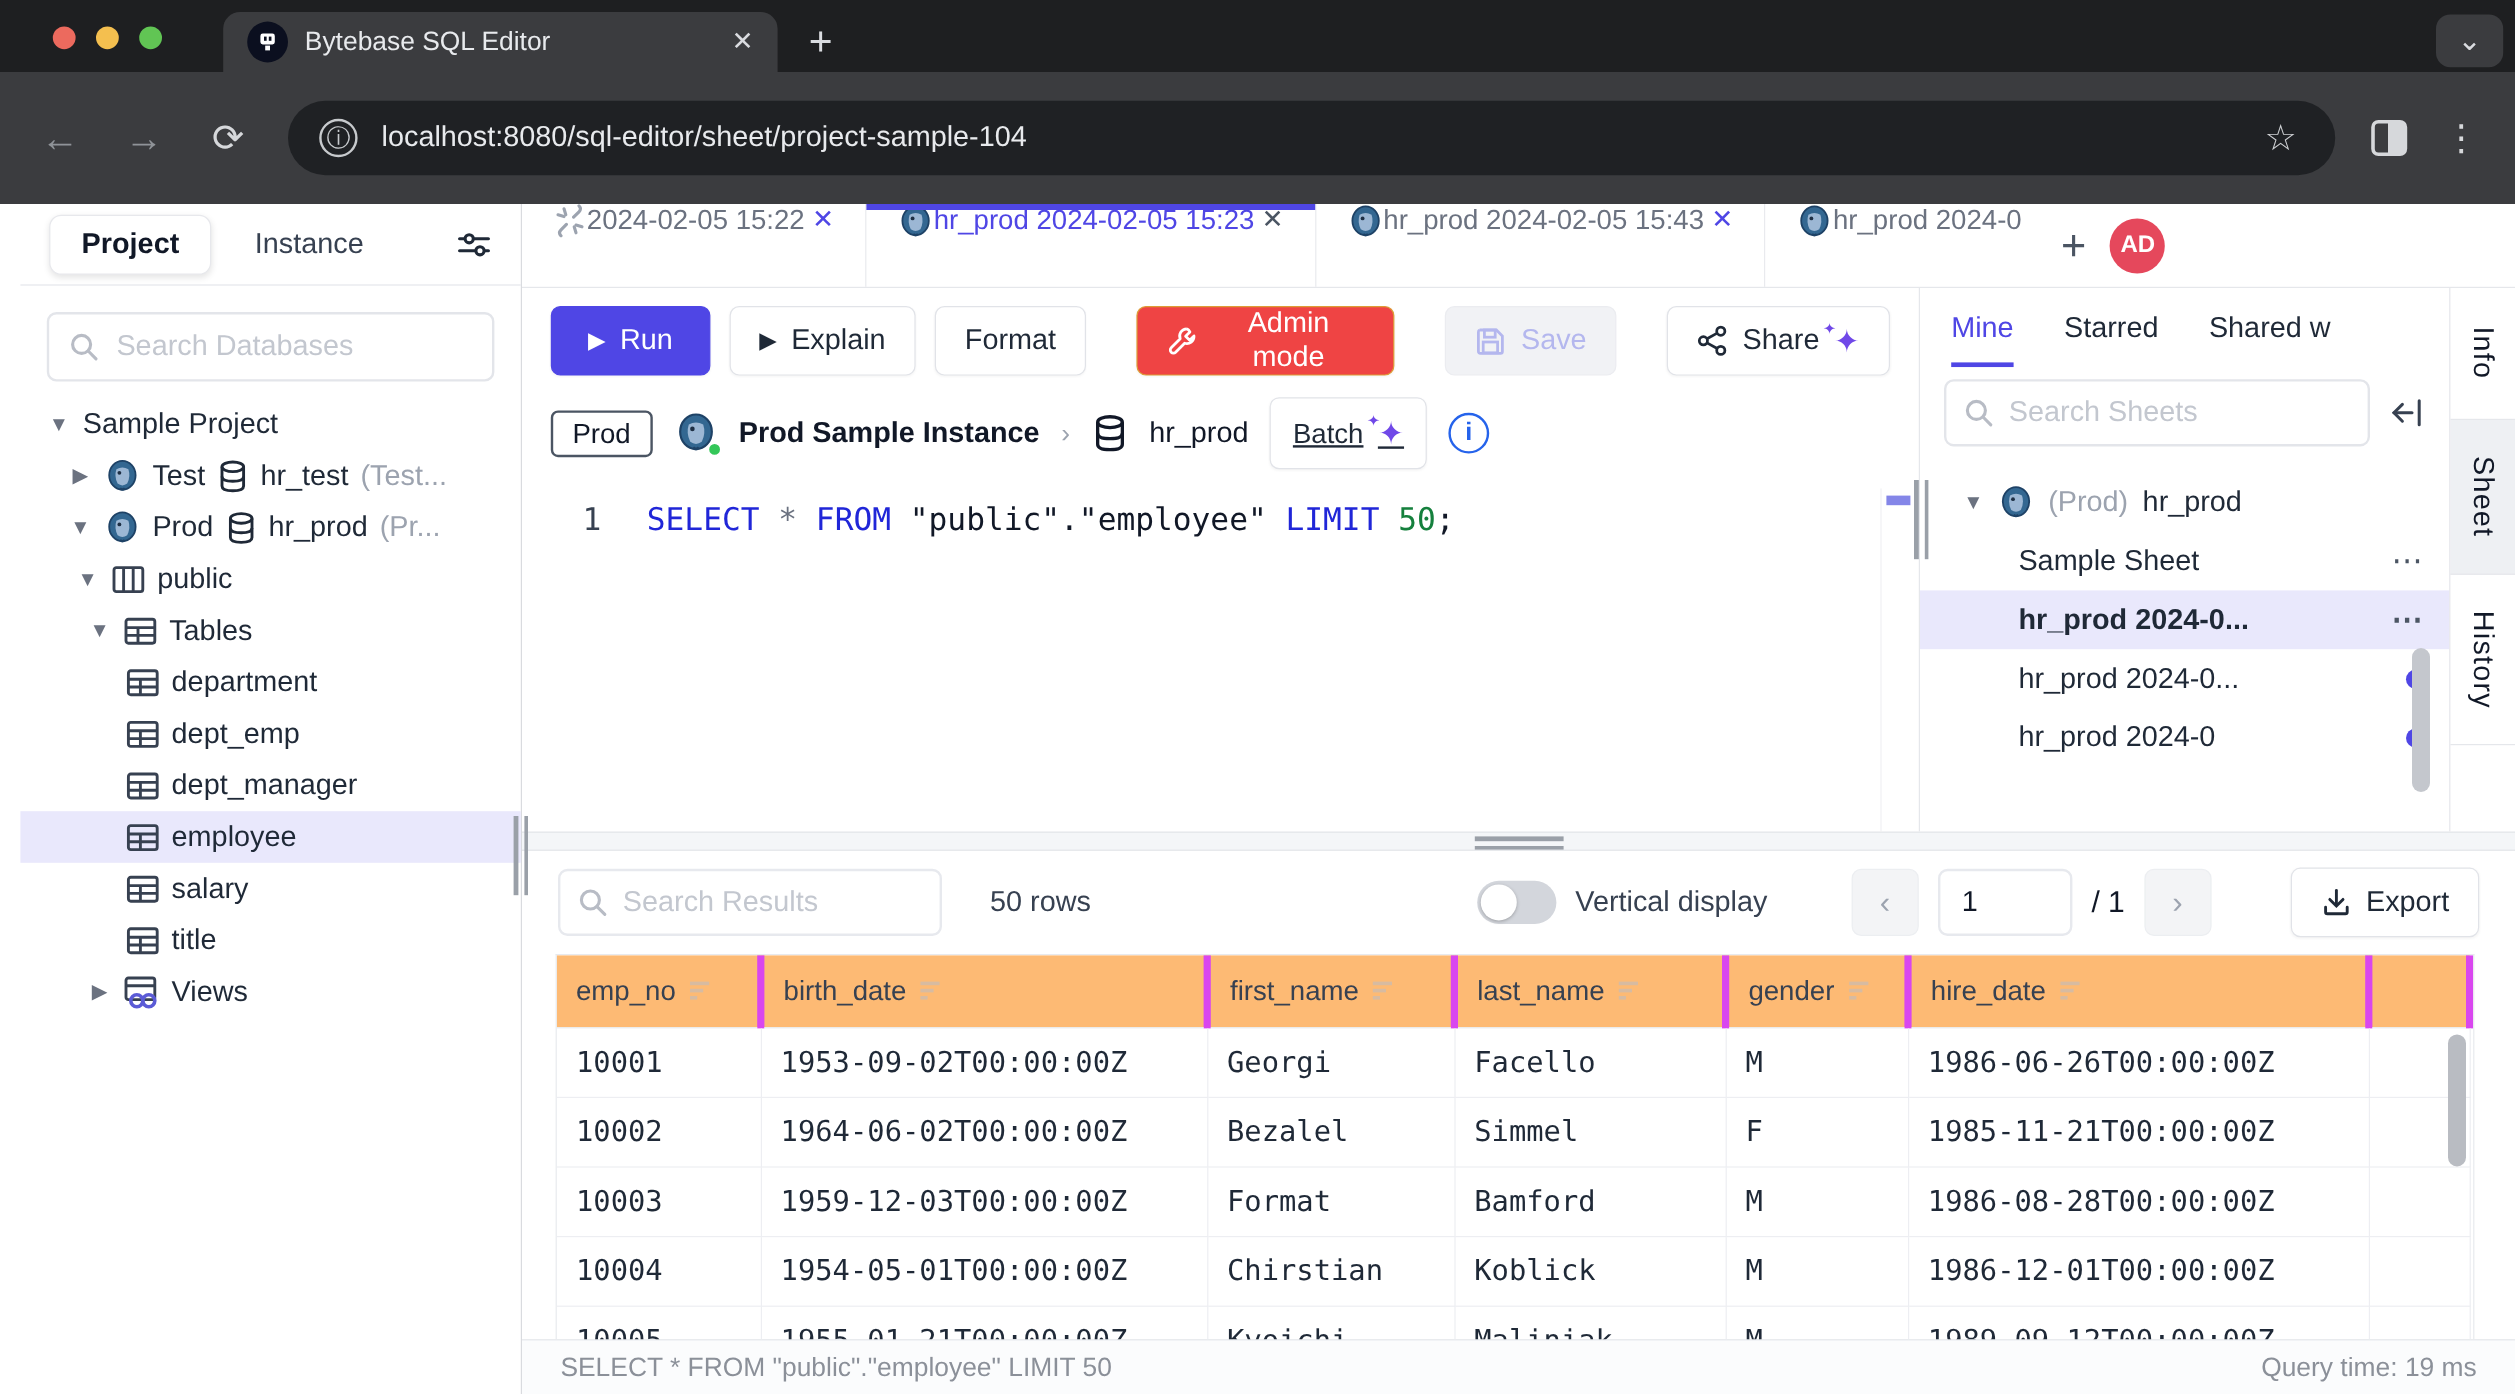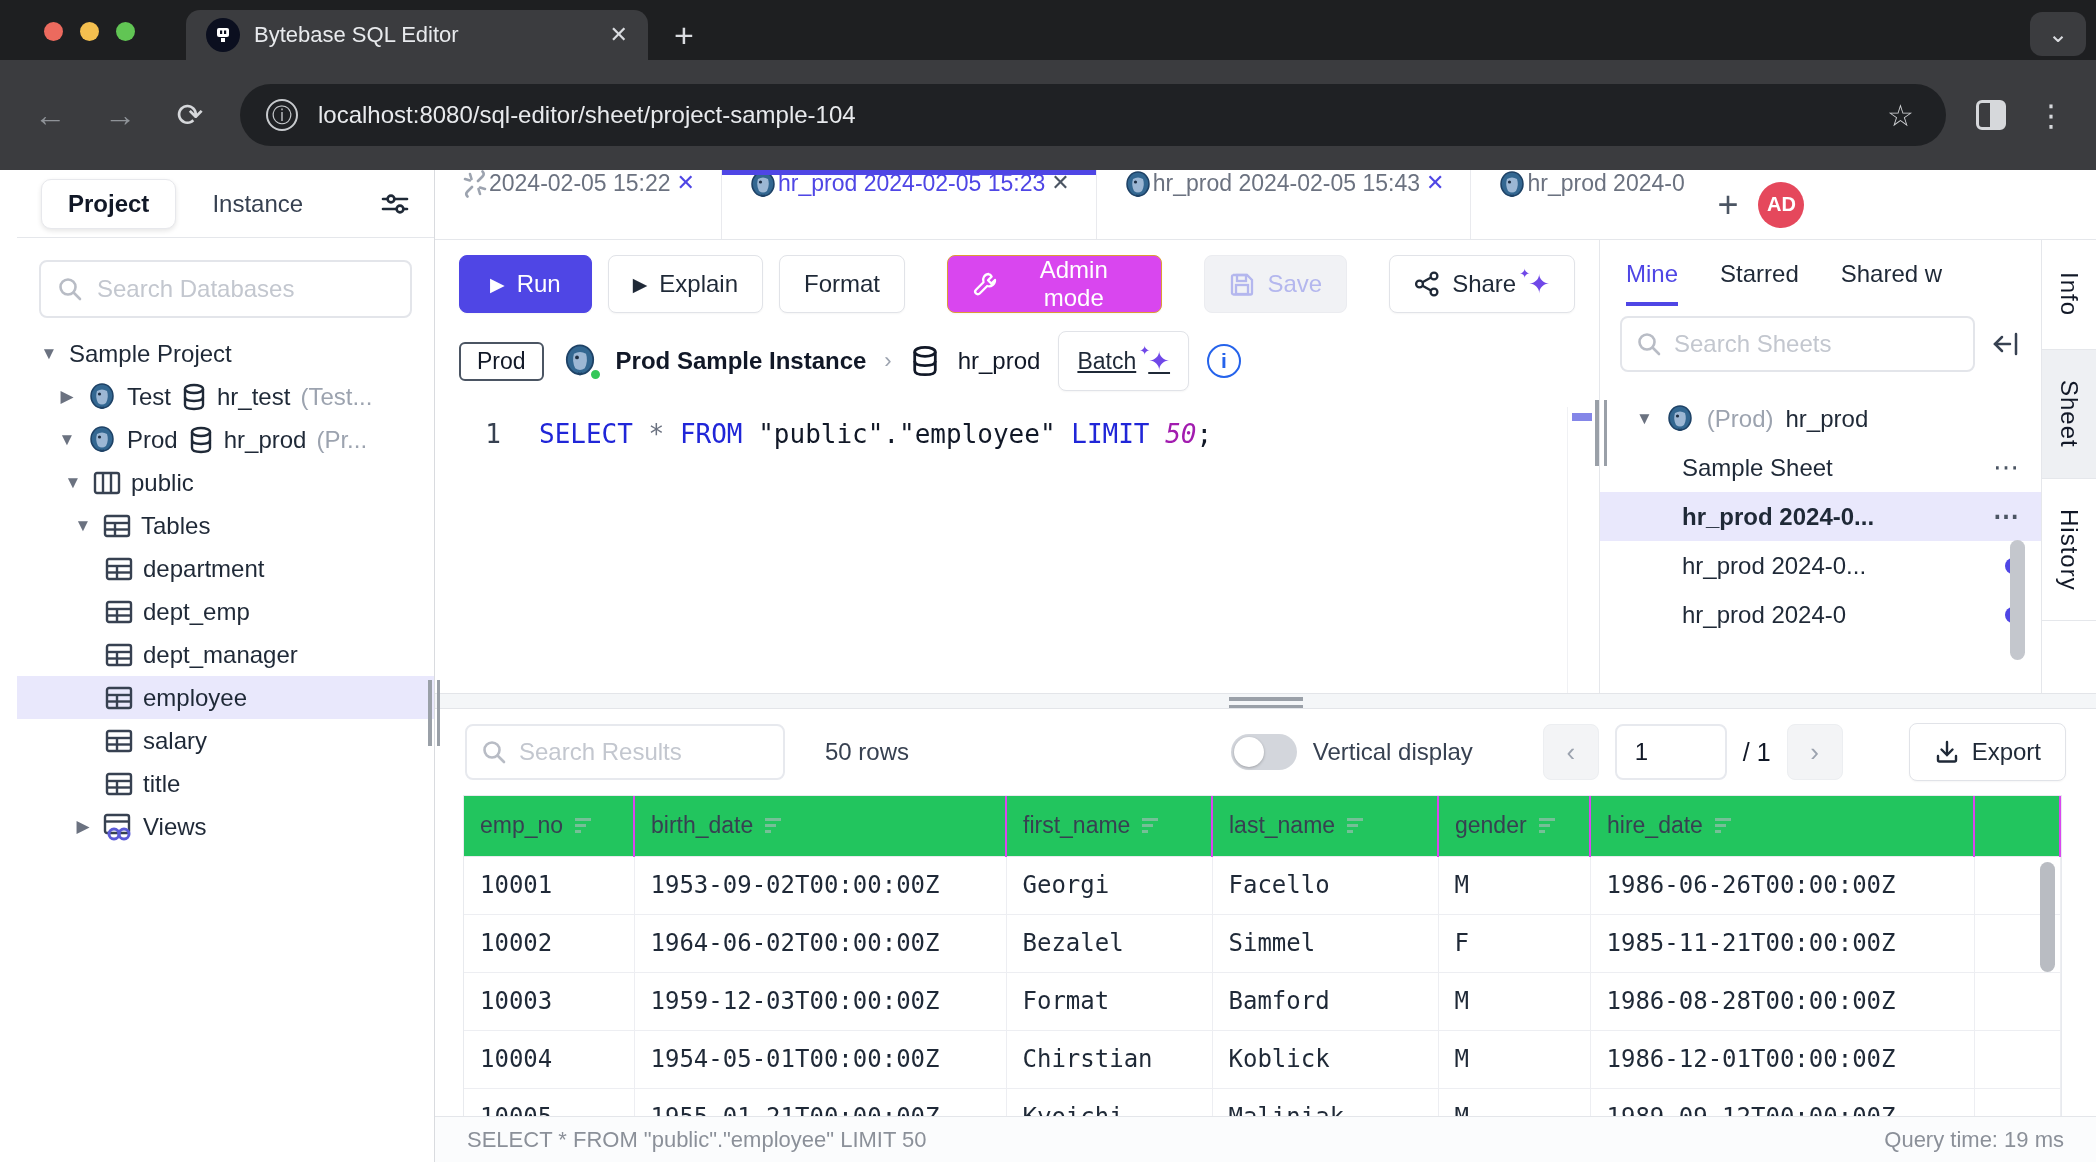--- a/index.html
+++ b/index.html
@@ -73,21 +73,21 @@
   .avatar { align-self:center; width:46px; height:46px; border-radius:50%; background:#e5485c; color:#fff;
     font-size:20px; font-weight:700; display:flex; align-items:center; justify-content:center; margin:0 16px 0 4px; flex:none; }
 
   
   .workrow { flex:1; display:flex; min-height:0; }
   .editor-col { flex:1; display:flex; flex-direction:column; border-right:1px solid #e5e7eb; position:relative; min-width:0; }
   .btnrow { display:flex; align-items:center; gap:16px; padding:15px 24px 10px; }
   .btn { height:58px; display:inline-flex; align-items:center; gap:12px; padding:0 24px; border-radius:8px;
     border:1px solid #e1e3e8; background:#fff; color:#1f2937; font-size:24px; box-shadow:0 1px 2px rgba(0,0,0,.04); }
   .btn-run { background:#4f46e5; border-color:#4f46e5; color:#fff; padding:0 30px; }
-  .btn-admin { background:#d946ef; border-color:#dd9c35; color:#fff; margin-left:26px; }
+  .btn-admin { background:#ef4444; border-color:#dd9c35; color:#fff; margin-left:26px; }
   .btn-save { background:#f1f2f5; border-color:#ebecf0; color:#b4b7ee; box-shadow:none; margin-left:26px; }
   .btn-share { margin-left:26px; }
   .playtri { font-size:19px; }
   .spark { color:#7048e8; font-size:26px; line-height:1; position:relative; }
   .spark::after { content:"✦"; position:absolute; font-size:13px; left:-9px; top:-4px; }
 
   .ctxrow { display:flex; align-items:center; gap:18px; padding:8px 24px 16px; font-size:24px; color:#111827; }
   .envchip { border:2px solid #4b5563; border-radius:6px; padding:4px 16px; font-size:23px; }
   .pgwrap { position:relative; }
   .pgdot { position:absolute; right:-4px; bottom:-2px; width:13px; height:13px; background:#34c759; border-radius:50%;
@@ -95,21 +95,21 @@
   .inst { font-weight:600; }
   .crumb-sep { color:#9ca3af; font-size:22px; }
   .btn-batch { height:60px; padding:0 18px; font-size:23px;text-decoration:underline; }
   .info-blue { width:34px; height:34px; border:2.5px solid #2563eb; color:#2563eb; border-radius:50%;
     display:flex; align-items:center; justify-content:center; font-size:21px; font-weight:700; }
 
   .code { flex:1; position:relative; font-family:"DejaVu Sans Mono", monospace; font-size:26px; padding-top:12px; }
   .codeline { display:flex; }
   .ln { width:66px; text-align:right; color:#374151; flex:none; }
   .toks { padding-left:38px; white-space:pre; }
-  .kw { color:#2026d8; } .op { color:#6b7280; } .str { color:#111827; } .num { color:#a21caf;font-style:italic; } .pl { color:#111827; }
+  .kw { color:#2026d8; } .op { color:#6b7280; } .str { color:#111827; } .num { color:#15803d; } .pl { color:#111827; }
   .ed-scroll { position:absolute; right:0; top:0; bottom:0; width:32px; border-left:1px solid #f0f1f4; }
   .ed-thumb { position:absolute; right:7px; top:6px; width:20px; height:8px; background:#8486e8; }
   .ed-vhandle { position:absolute; right:-8px; top:160px; display:flex; gap:5px; z-index:5; }
   .ed-vhandle i { width:3.5px; height:66px; background:#9aa0a8; display:block; }
 
   
   .sheet-col { width:442px; display:flex; flex-direction:column; border-right:1px solid #e5e7eb; position:relative; min-width:0; }
   .sheet-tabs { display:flex; gap:42px; padding:20px 26px 0; font-size:24px; color:#1f2937; white-space:nowrap; overflow:hidden; }
   .sheet-tab { padding-bottom:14px; }
   .sheet-tab.active { color:#4f46e5; border-bottom:4px solid #4f46e5; }
@@ -151,22 +151,22 @@
   .pager { display:flex; align-items:center; gap:16px; margin-left:30px; }
   .pgbtn { width:56px; height:56px; background:#f3f4f6; border:1px solid #eceef1; border-radius:8px; color:#9ca3af;
     font-size:26px; display:flex; align-items:center; justify-content:center; }
   .pginput { width:112px; height:56px; border:2px solid #e7e9ee; border-radius:8px; font-size:24px; color:#111827;
     display:flex; align-items:center; padding-left:18px; background:#fff; }
   .pgtotal { font-size:25px; color:#111827; }
   .btn-export { margin-left:26px; }
 
   .tablewrap { flex:1; margin:2px 34px 0 28px; overflow:hidden; border:1px solid #e8eaee; border-bottom:none; position:relative; }
   .grid { width:100%; border-collapse:collapse; table-layout:fixed; }
-  .grid th { background:#22c55e; font-weight:400; font-size:23px; color:#374151; text-align:left; height:60px;
-    border-right:2px solid #d946ef; border-bottom:1px solid #e8eaee; padding:0 16px; white-space:nowrap; }
+  .grid th { background:#fdba74; font-weight:400; font-size:23px; color:#374151; text-align:left; height:60px;
+    border-right:6px solid #d946ef; border-bottom:1px solid #e8eaee; padding:0 16px; white-space:nowrap; }
   .grid td { font-family:"DejaVu Sans Mono", monospace; font-size:24px; color:#1f2937; height:58px;
     border-right:1px solid #edeef2; border-bottom:1px solid #edeef2; padding:0 16px; white-space:nowrap; overflow:hidden; }
   .th-inner { display:flex; align-items:center; gap:12px; }
   .sort-ico { display:inline-flex; flex-direction:column; gap:3px; opacity:.55; }
   .sort-ico i { display:block; height:3px; background:#b9bdc6; }
   .sort-ico i:nth-child(1){width:16px;} .sort-ico i:nth-child(2){width:11px;} .sort-ico i:nth-child(3){width:6px;}
   .tbl-scroll { position:absolute; right:6px; top:66px; width:15px; height:110px; background:#b9bcc2; border-radius:8px; }
 
   .statusbar { height:46px; border-top:1px solid #e4e6ea; background:#fbfcfd; display:flex; align-items:center;
     padding:0 32px; font-size:22px; color:#8b9099; }

